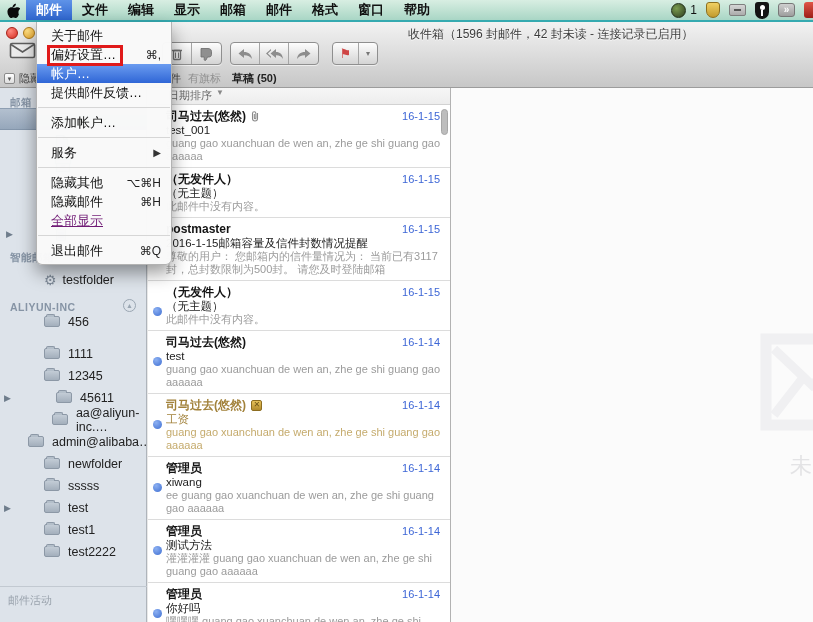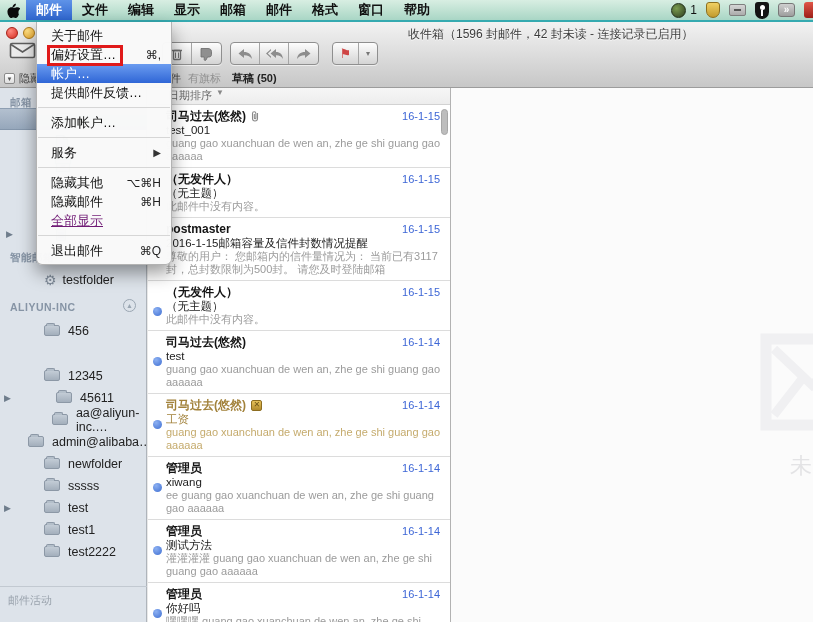--- a/index.html
+++ b/index.html
@@ -272,24 +272,29 @@
 
       <div class="sb-header" style="top:163px;">智能邮箱</div>
       <div class="sb-row" style="top:181px;">
         <span class="gear">⚙</span>
         <span>testfolder</span>
       </div>
 
       <div class="sb-header" style="top:213px;">ALIYUN-INC</div>
       <div class="synccircle" style="top:211px;">▲</div>
 
-      <div class="sb-row" style="top:232px;">
+      <div class="sb-row" style="top:223px;">
         <span class="notri" style="margin-left:28px;"></span>
           <span class="folder"></span>
         <span>456</span>
+      </div>
+      <div class="sb-row" style="top:255px;">
+        <span class="notri" style="margin-left:28px;"></span>
+          <span class="folder"></span>
+        <span>1111</span>
       </div>
       <div class="sb-row" style="top:277px;">
         <span class="notri" style="margin-left:28px;"></span>
           <span class="folder"></span>
         <span>12345</span>
       </div>
       <div class="sb-row" style="top:299px;">
         <span class="tri">▶</span>
         <span class="notri" style="margin-left:12px; width:0;"></span>
           <span class="folder" style="margin-left:28px;"></span>

